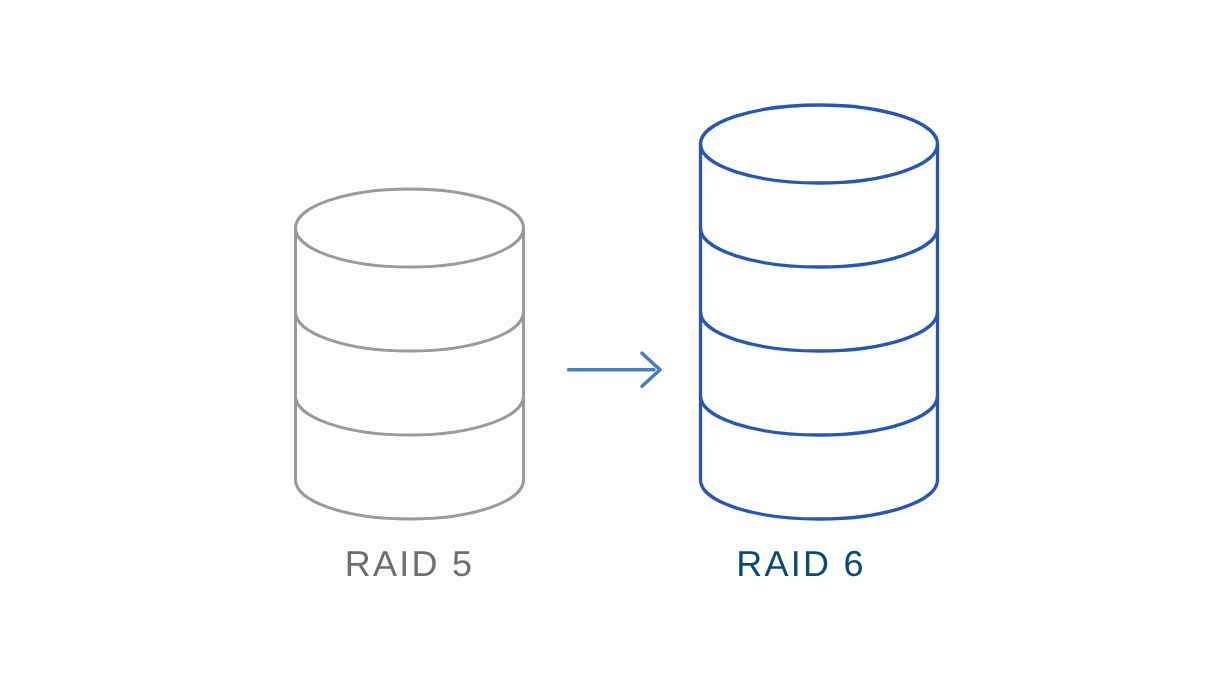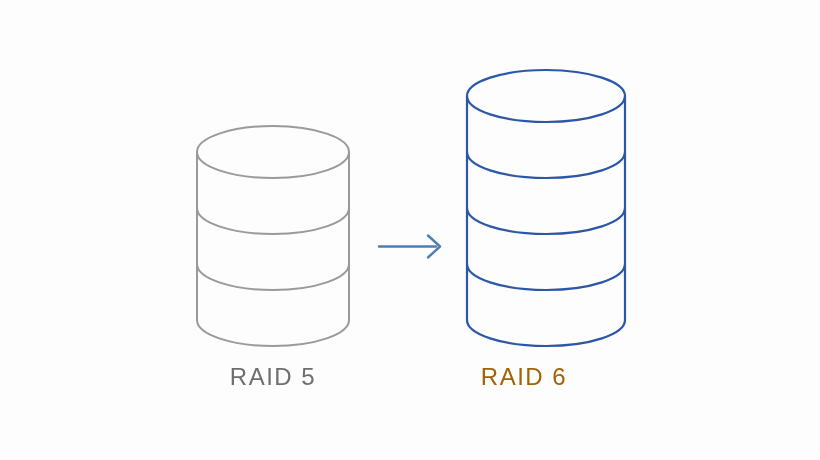--- a/index.html
+++ b/index.html
@@ -58,14 +58,14 @@
         <ellipse cx="546" cy="96" rx="79" ry="26" fill="none" stroke="#2a57a8" stroke-width="2.2" stroke-linecap="round"></ellipse>
         <path d="M 467 152 A 79 26 0 0 0 625 152" fill="none" stroke="#2a57a8" stroke-width="2.2" stroke-linecap="round"></path>
         <path d="M 467 208 A 79 26 0 0 0 625 208" fill="none" stroke="#2a57a8" stroke-width="2.2" stroke-linecap="round"></path>
         <path d="M 467 264 A 79 26 0 0 0 625 264" fill="none" stroke="#2a57a8" stroke-width="2.2" stroke-linecap="round"></path>
         <path d="M 467 320 A 79 26 0 0 0 625 320" fill="none" stroke="#2a57a8" stroke-width="2.2" stroke-linecap="round"></path>
       </g>
   </svg>
 
   <div class="cyl-label" id="label-0" style="left: 183px; color: rgb(109, 110, 112);">RAID 5</div>
 
-  <div class="cyl-label" id="label-1" style="left: 434px; color: #a16207;">RAID 6</div>
+  <div class="cyl-label" id="label-1" style="left: 444px; color: #0c4a6e;">RAID 6</div>
 </div>
 
 </body></html>

